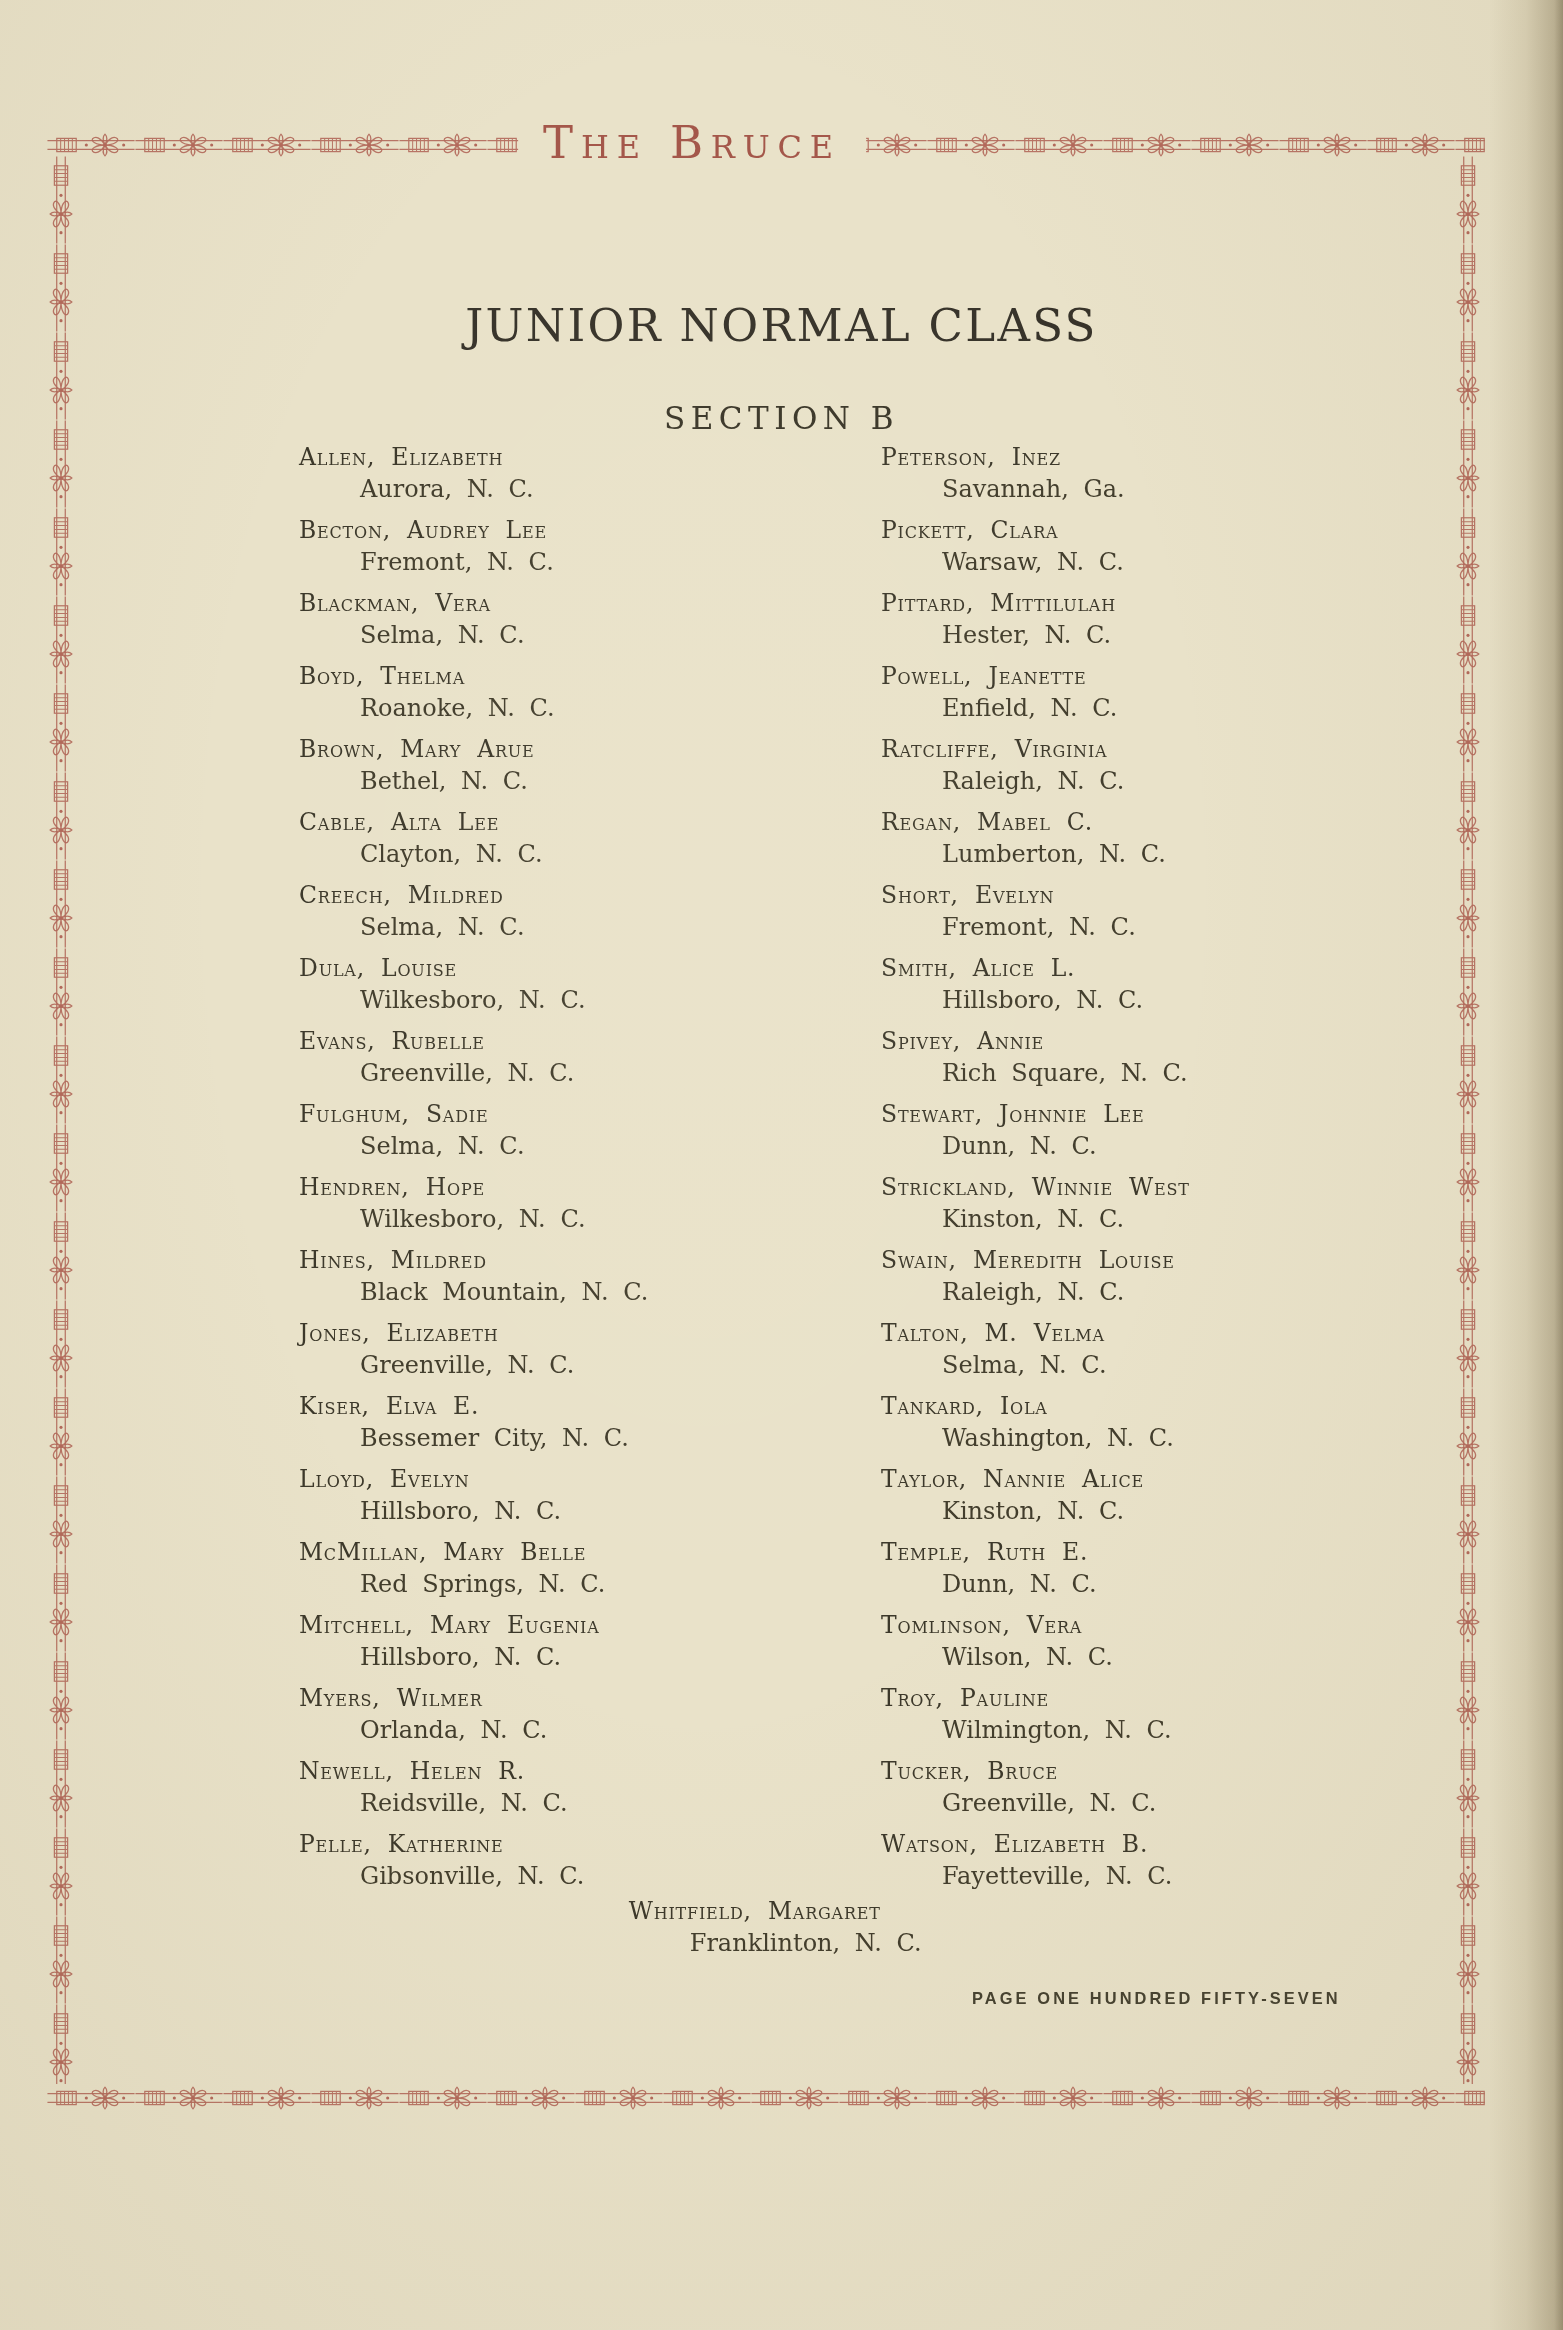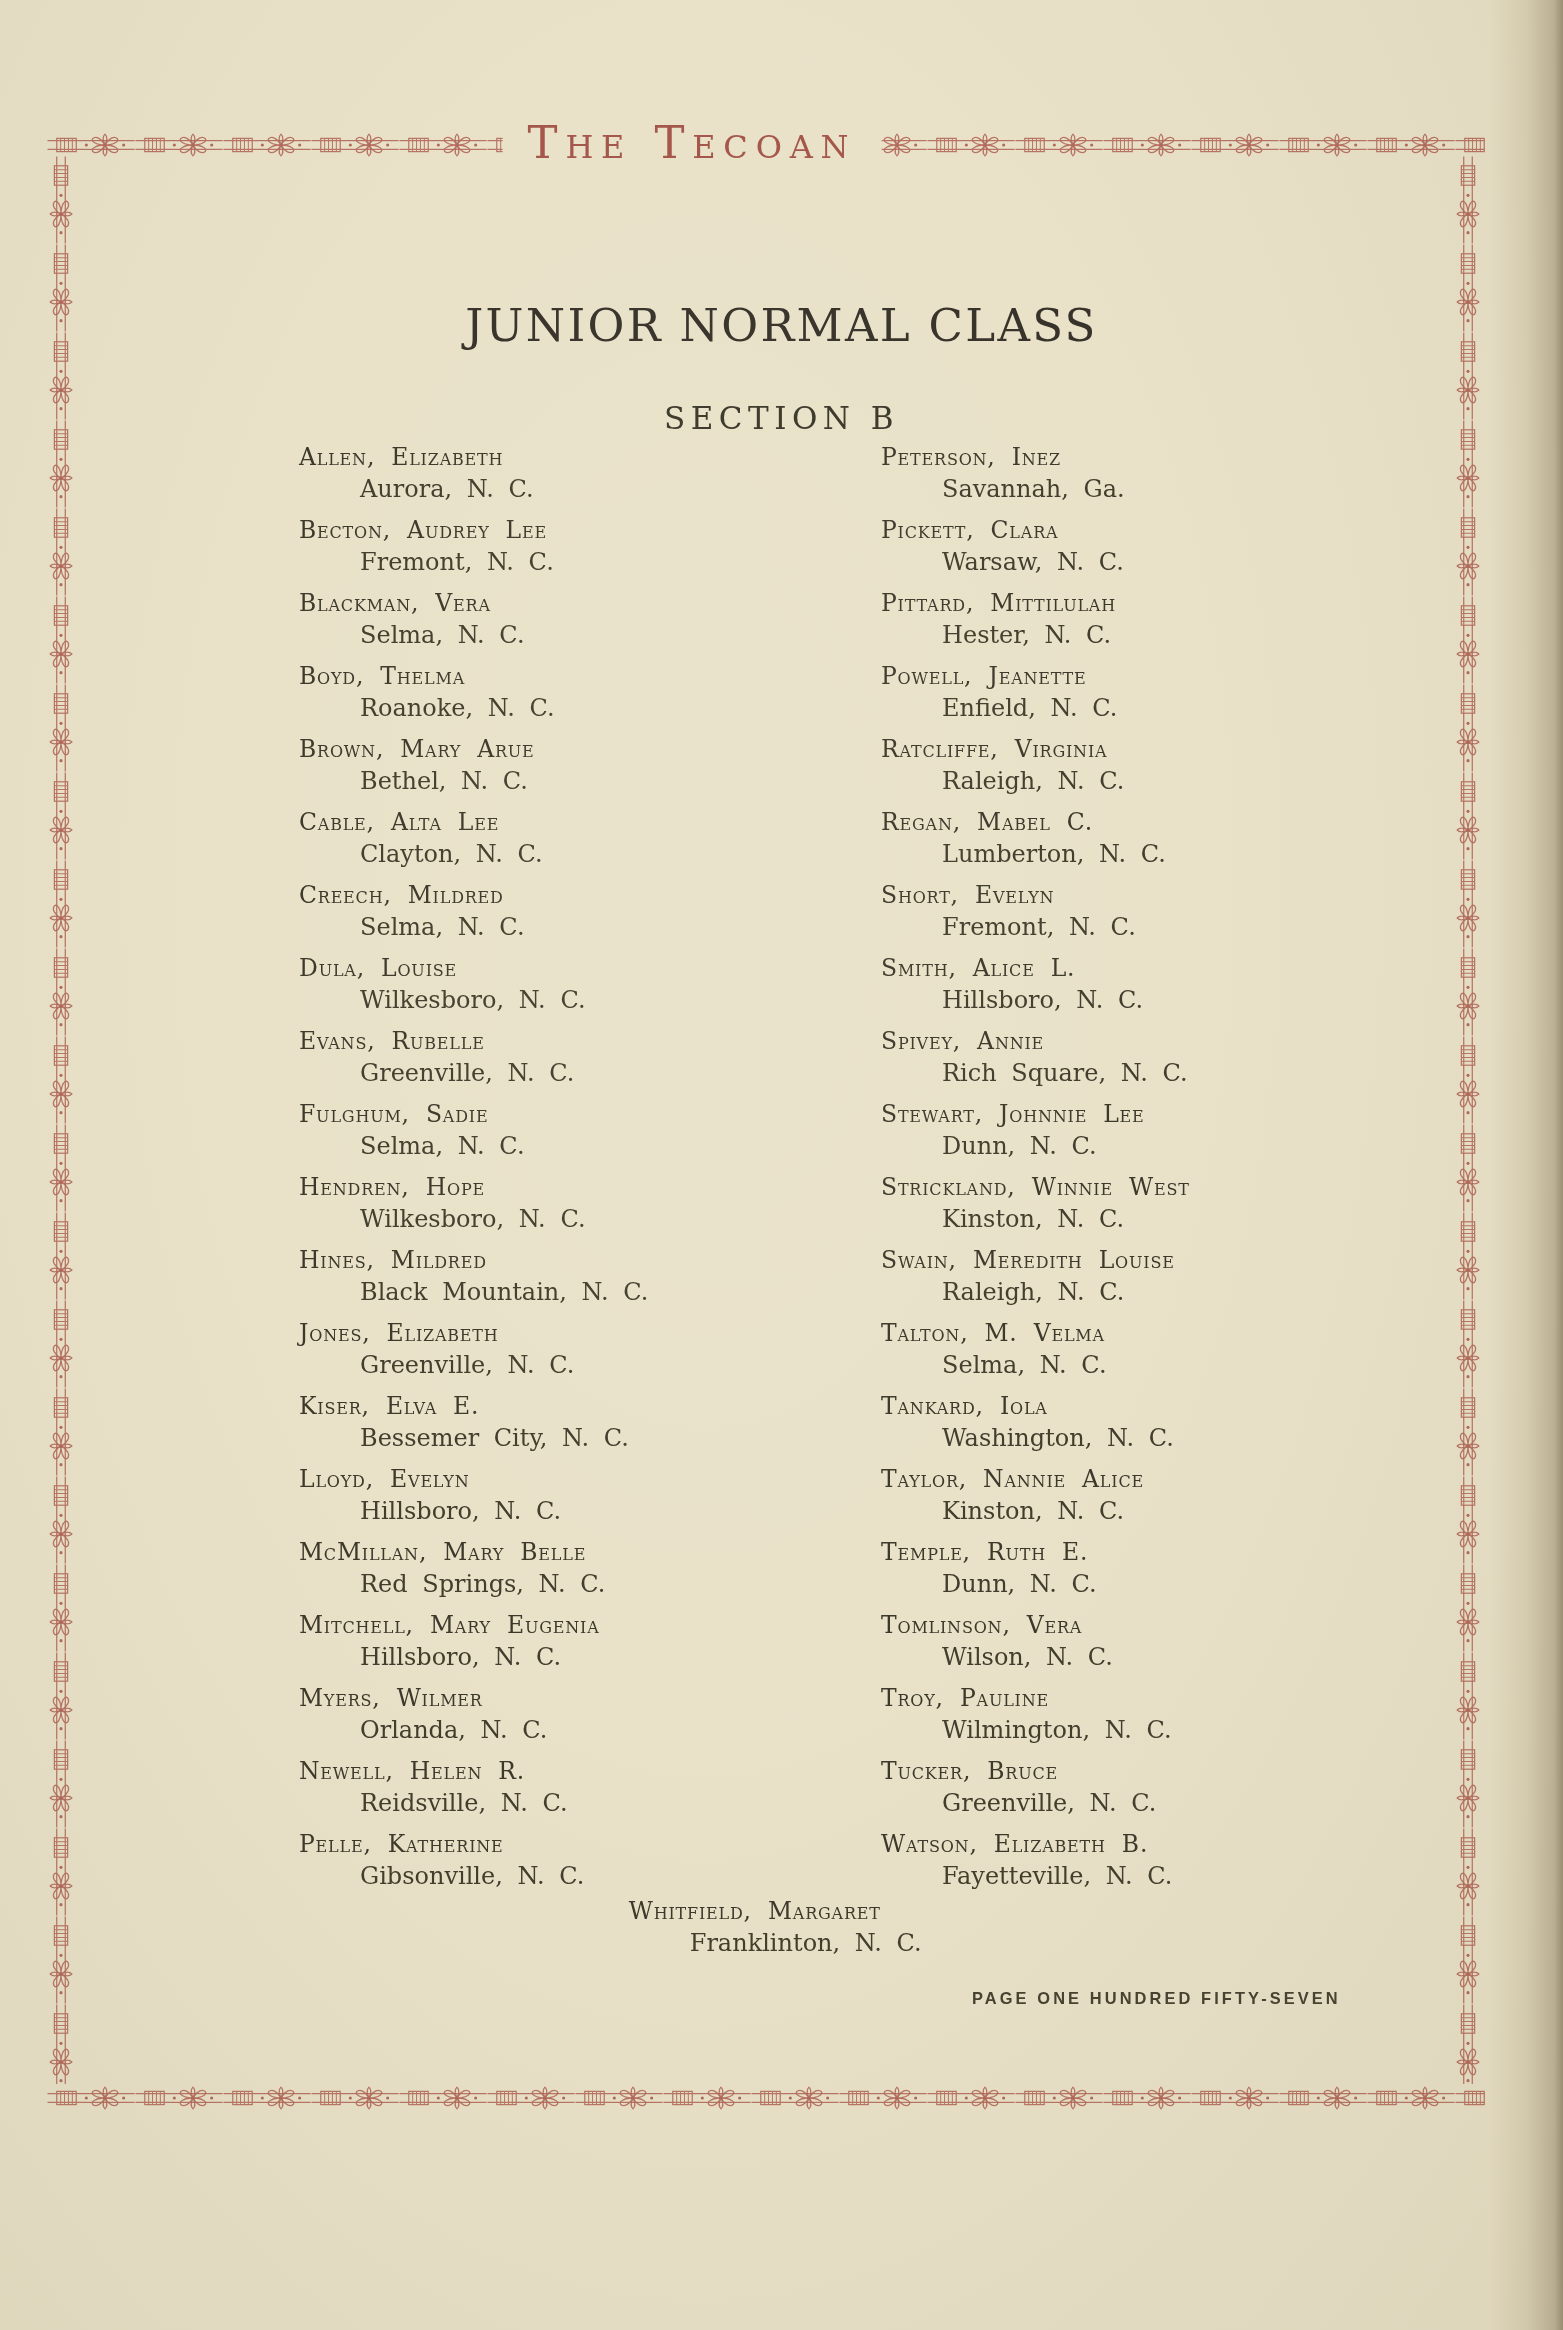--- a/index.html
+++ b/index.html
@@ -1265,21 +1265,21 @@
           <path d="M74 18C69 9 62 6 58 10 56 13 62 18 74 18 69 27 62 30 58 26 56 23 62 18 74 18Z"></path>
           <path d="M74 18C79 9 86 6 90 10 92 13 86 18 74 18 79 27 86 30 90 26 92 23 86 18 74 18Z"></path>
           <path d="M74 18C71 12 71 7 74 4 77 7 77 12 74 18 71 24 71 29 74 32 77 29 77 24 74 18Z"></path>
         </g>
         <circle cx="74" cy="18" r="2.4" fill="#b3695b"></circle>
         <circle cx="50" cy="18" r="2" fill="#b3695b"></circle>
         <circle cx="98" cy="18" r="2" fill="#b3695b"></circle>
       </svg>
     </div>
 
-  <div class="masthead">The Tecoan</div>
+  <div class="masthead">The Bruce</div>
 
   <h1 class="title">JUNIOR NORMAL CLASS</h1>
   <h2 class="subtitle">SECTION B</h2>
 
   <div class="col col-left">
 
       <div class="entry">
         <div class="nm">Allen, Elizabeth</div>
         <div class="hm">Aurora, N. C.</div>
       </div>

